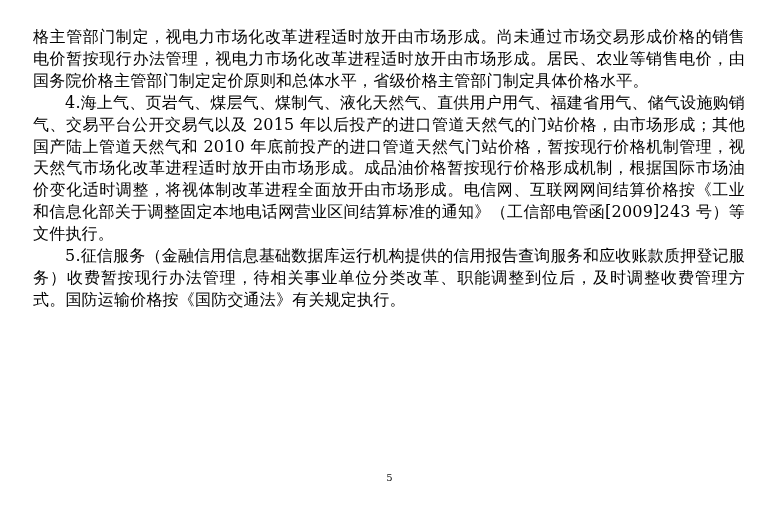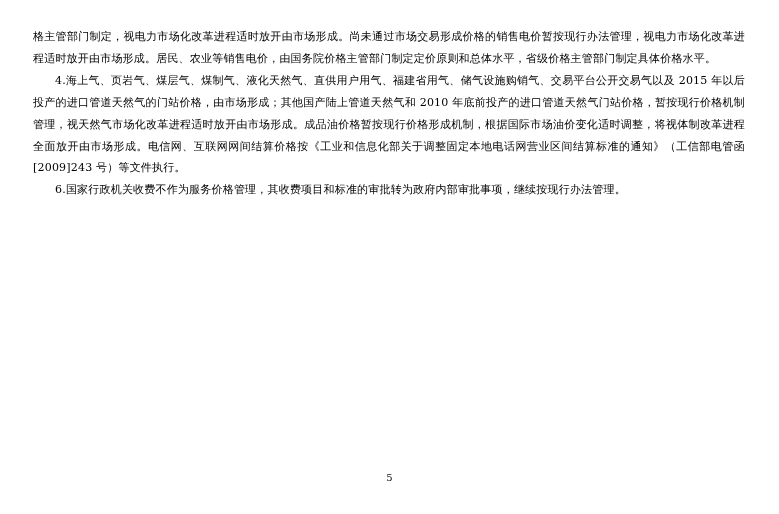--- a/index.html
+++ b/index.html
@@ -16,21 +16,21 @@
     font-family: "DejaVu Serif", "Liberation Serif", serif;
     color: #000000;
   }
   .doc-body {
     position: absolute;
     left: 33px;
     top: 26px;
     width: 712px;
     text-align: justify;
     text-justify: inter-ideograph;
-    font-size: 11px;
+    font-size: 16px;
     line-height: 21.9px;
     letter-spacing: 0.2px;
   }
   .doc-body p {
     margin: 0;
     padding: 0;
   }
   .doc-body p.indent {
     text-indent: 2em;
   }
@@ -45,16 +45,16 @@
     color: #111111;
   }
 </style>
 </head>
 <body>
 
 <div class="doc-page">
   <div class="doc-body">
     <p>格主管部门制定，视电力市场化改革进程适时放开由市场形成。尚未通过市场交易形成价格的销售电价暂按现行办法管理，视电力市场化改革进程适时放开由市场形成。居民、农业等销售电价，由国务院价格主管部门制定定价原则和总体水平，省级价格主管部门制定具体价格水平。</p>
     <p class="indent">4.海上气、页岩气、煤层气、煤制气、液化天然气、直供用户用气、福建省用气、储气设施购销气、交易平台公开交易气以及 2015 年以后投产的进口管道天然气的门站价格，由市场形成；其他国产陆上管道天然气和 2010 年底前投产的进口管道天然气门站价格，暂按现行价格机制管理，视天然气市场化改革进程适时放开由市场形成。成品油价格暂按现行价格形成机制，根据国际市场油价变化适时调整，将视体制改革进程全面放开由市场形成。电信网、互联网网间结算价格按《工业和信息化部关于调整固定本地电话网营业区间结算标准的通知》（工信部电管函[2009]243 号）等文件执行。</p>
-    <p class="indent">6.国家行政机关收费不作为服务价格管理，其收费项目和标准的审批转为政府内部审批事项，继续按现行办法管理。</p>
+    <p class="indent">5.征信服务（金融信用信息基础数据库运行机构提供的信用报告查询服务和应收账款质押登记服务）收费暂按现行办法管理，待相关事业单位分类改革、职能调整到位后，及时调整收费管理方式。国防运输价格按《国防交通法》有关规定执行。</p>
   </div>
   <div class="page-footer">5</div>
 </div>
 
 </body></html>

